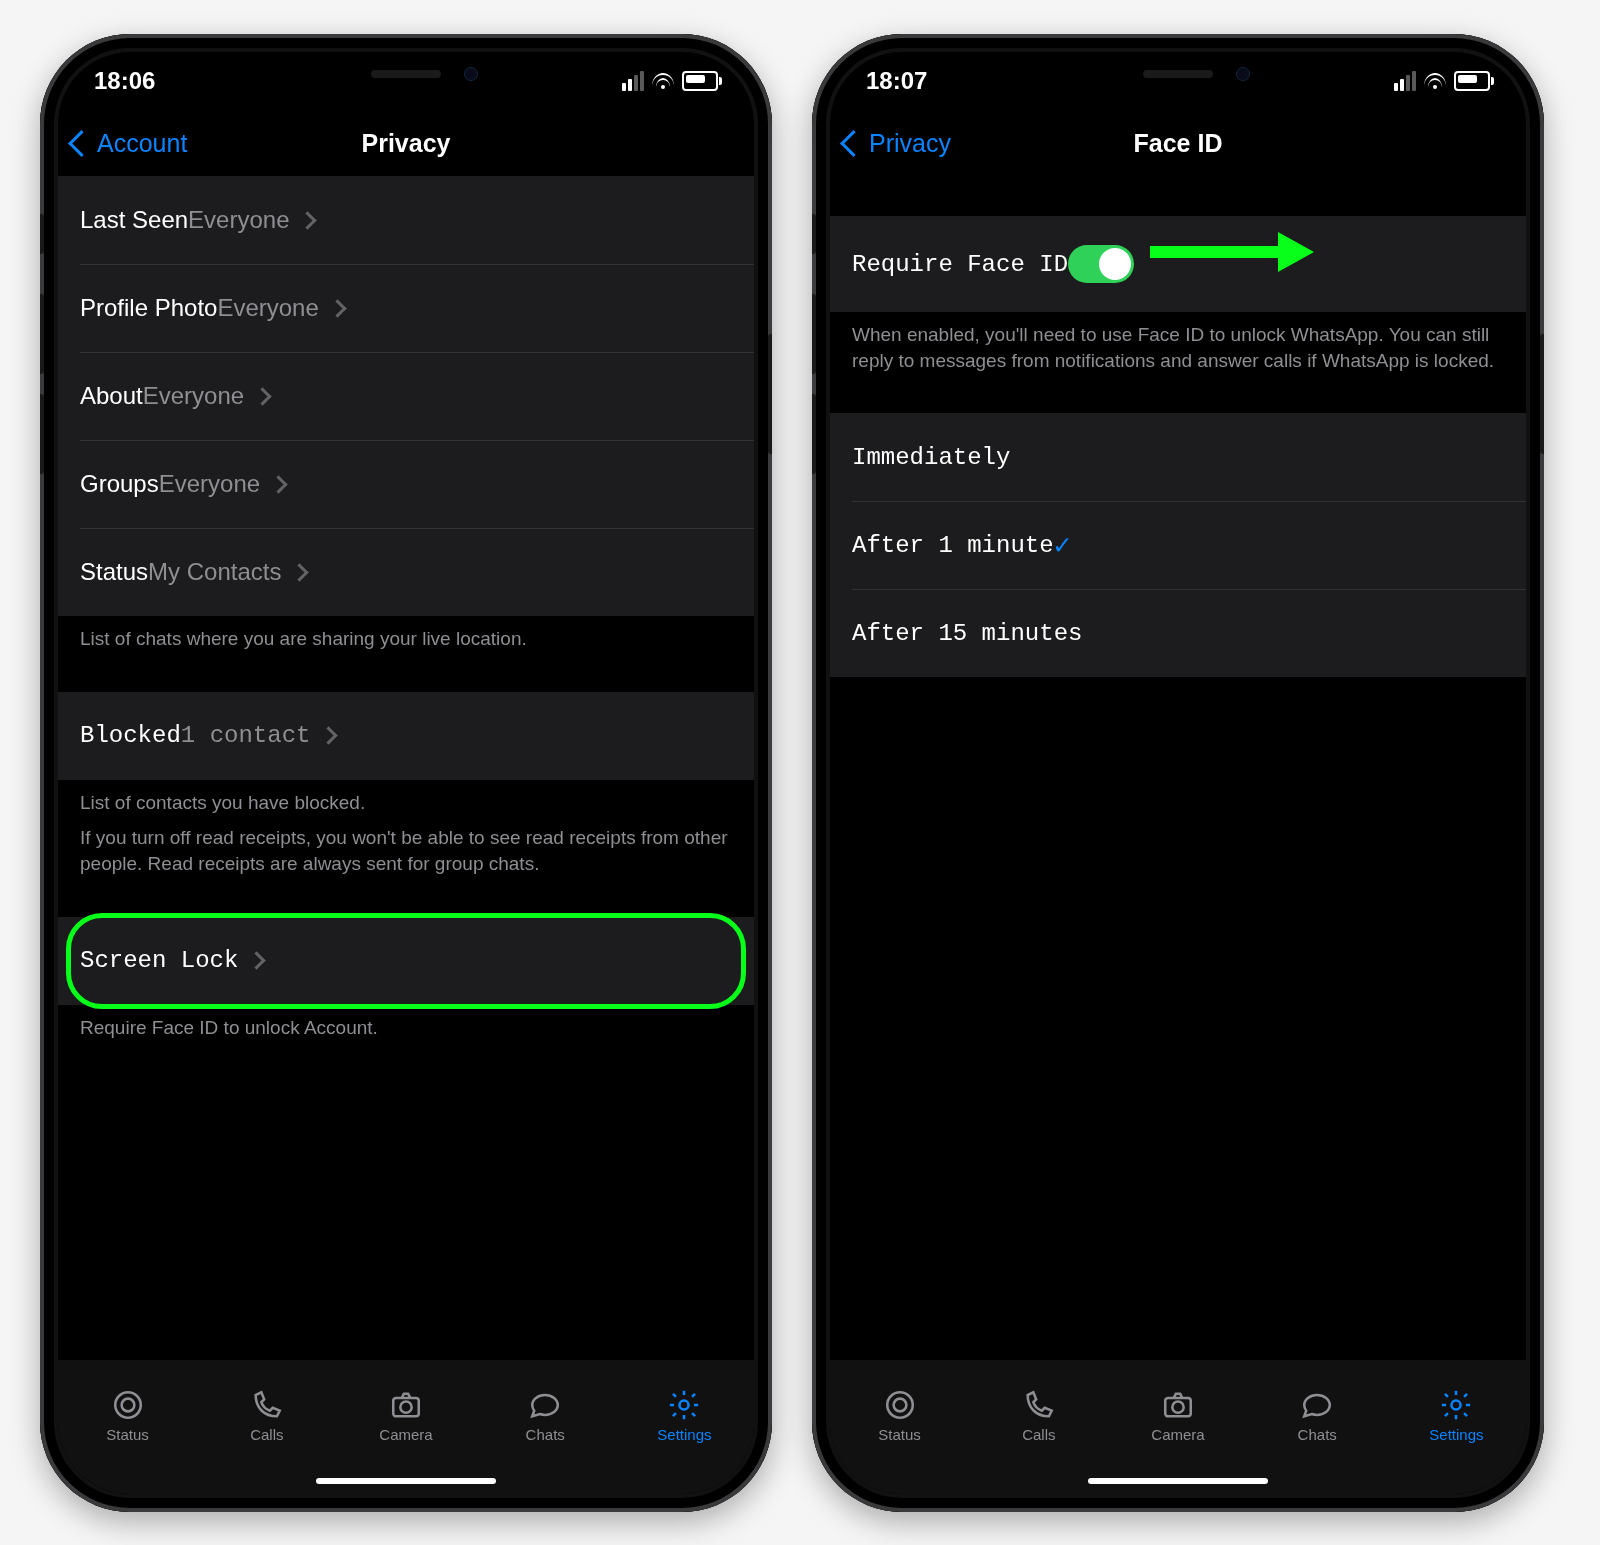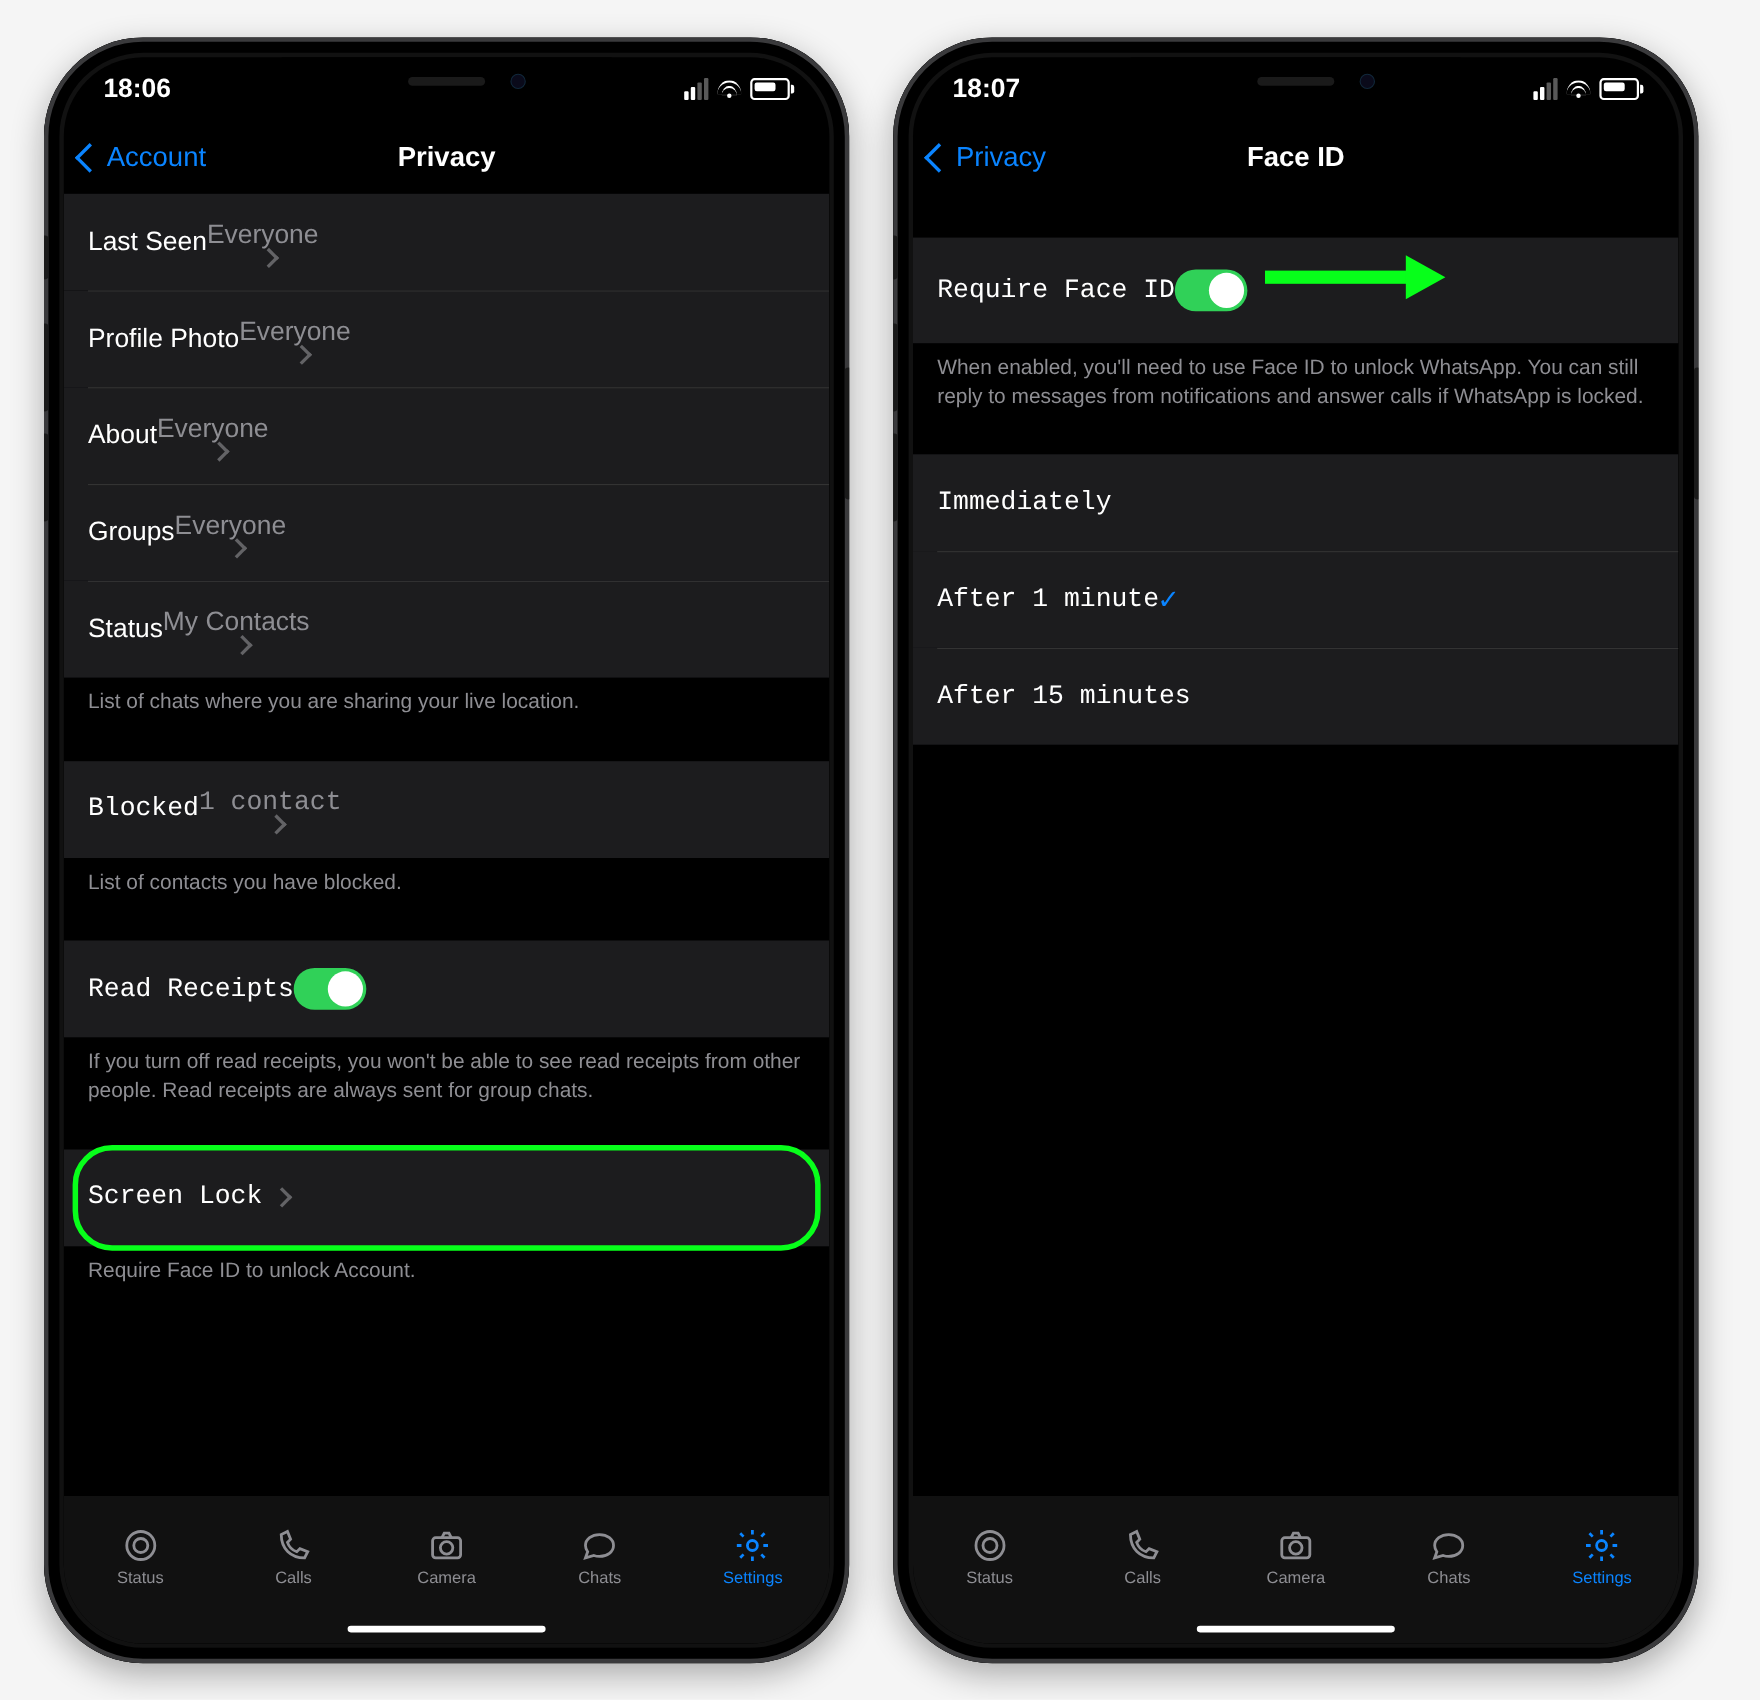--- a/index.html
+++ b/index.html
@@ -80,21 +80,21 @@
   .section.gap { margin-top:40px;font-family:Liberation Mono, monospace; }
   .cell {
     background:var(--cell-bg);
     display:flex; align-items:center; 
     padding:12px 22px; height:64px; color:var(--text); font-size:24px;
     position:relative;
   }
   .cell + .cell::before {
     content:""; position:absolute; top:0; left:22px; right:0; height:1px; background:var(--separator);
   }
-  .cell .val { color:var(--sec); font-size:24px; display:flex; align-items:center;flex-direction:column;}
+  .cell .val { color:var(--sec); font-size:24px; display:flex; align-items:center;}
   .chev { width:10px; height:10px; border-top:3px solid #636366; border-right:3px solid #636366; transform:rotate(45deg); margin-left:12px;}
   .footer-note { color:var(--sec); font-size:19px; line-height:1.35; padding:10px 22px 0; }
   .toggle { width:66px; height:38px; border-radius:19px; background:var(--green-toggle); position:relative; }
   .toggle .knob { position:absolute; right:3px; top:3px; width:32px; height:32px; border-radius:50%; background:#fff;}
   .check { color:var(--blue); font-size:28px; font-weight:700;}
   .tabbar {
     position:absolute; bottom:0; left:0; right:0; height:110px;
     background:#111; display:flex; padding-bottom:24px;
   }
   .tab { flex:1; display:flex; flex-direction:column; align-items:center; justify-content:center; gap:4px; color:var(--sec); font-size:15px;}
@@ -195,28 +195,20 @@
           <div class="cell">
             <span>Blocked</span>
             <span class="val">
                 <span>1 contact</span>
                 <span class="chev"></span>
               </span>
           </div>
         </div>
         <div class="footer-note">List of contacts you have blocked.</div>
 
-        <div class="section gap">
-          <div class="cell">
-            <span>Read Receipts</span>
-            <span class="toggle">
-                <span class="knob"></span>
-              </span>
-          </div>
-        </div>
         <div class="footer-note">If you turn off read receipts, you won't be able to see read receipts from other people. Read receipts are always sent for group chats.</div>
 
         <div class="section gap" style="position:relative;">
           <div class="cell">
             <span>Screen Lock</span>
             <span class="val">
                 <span class="chev"></span>
               </span>
           </div>
           <div class="hl-oval" style="left:8px; right:8px; top:-4px; bottom:-4px;"></div>

